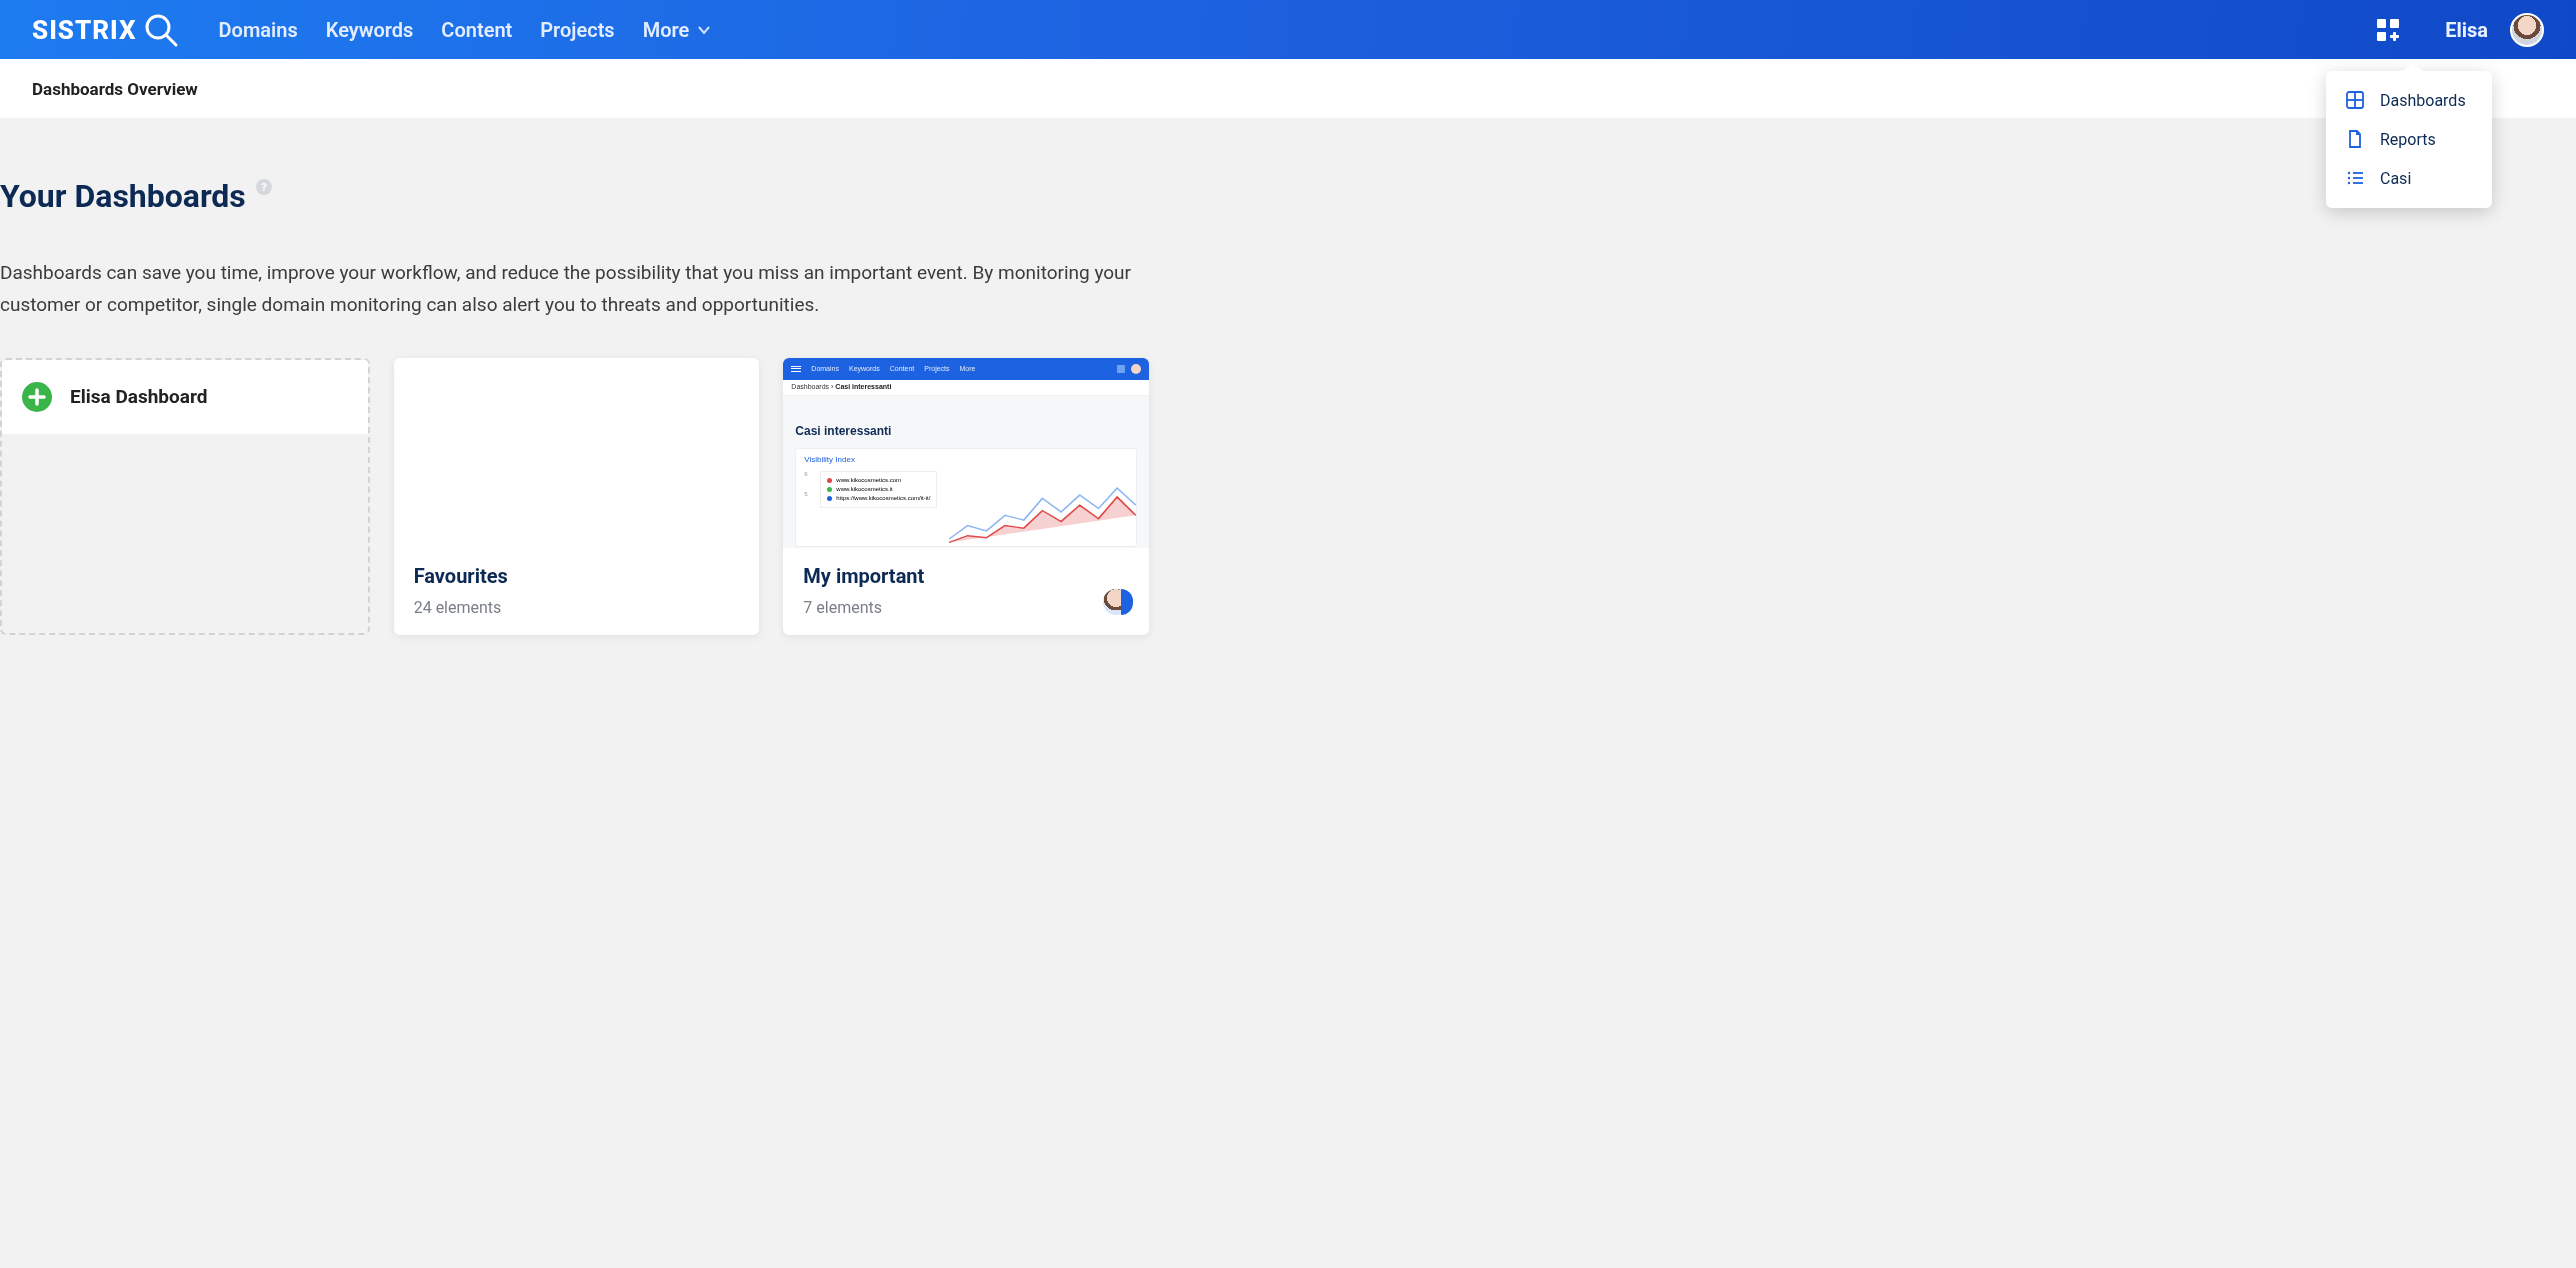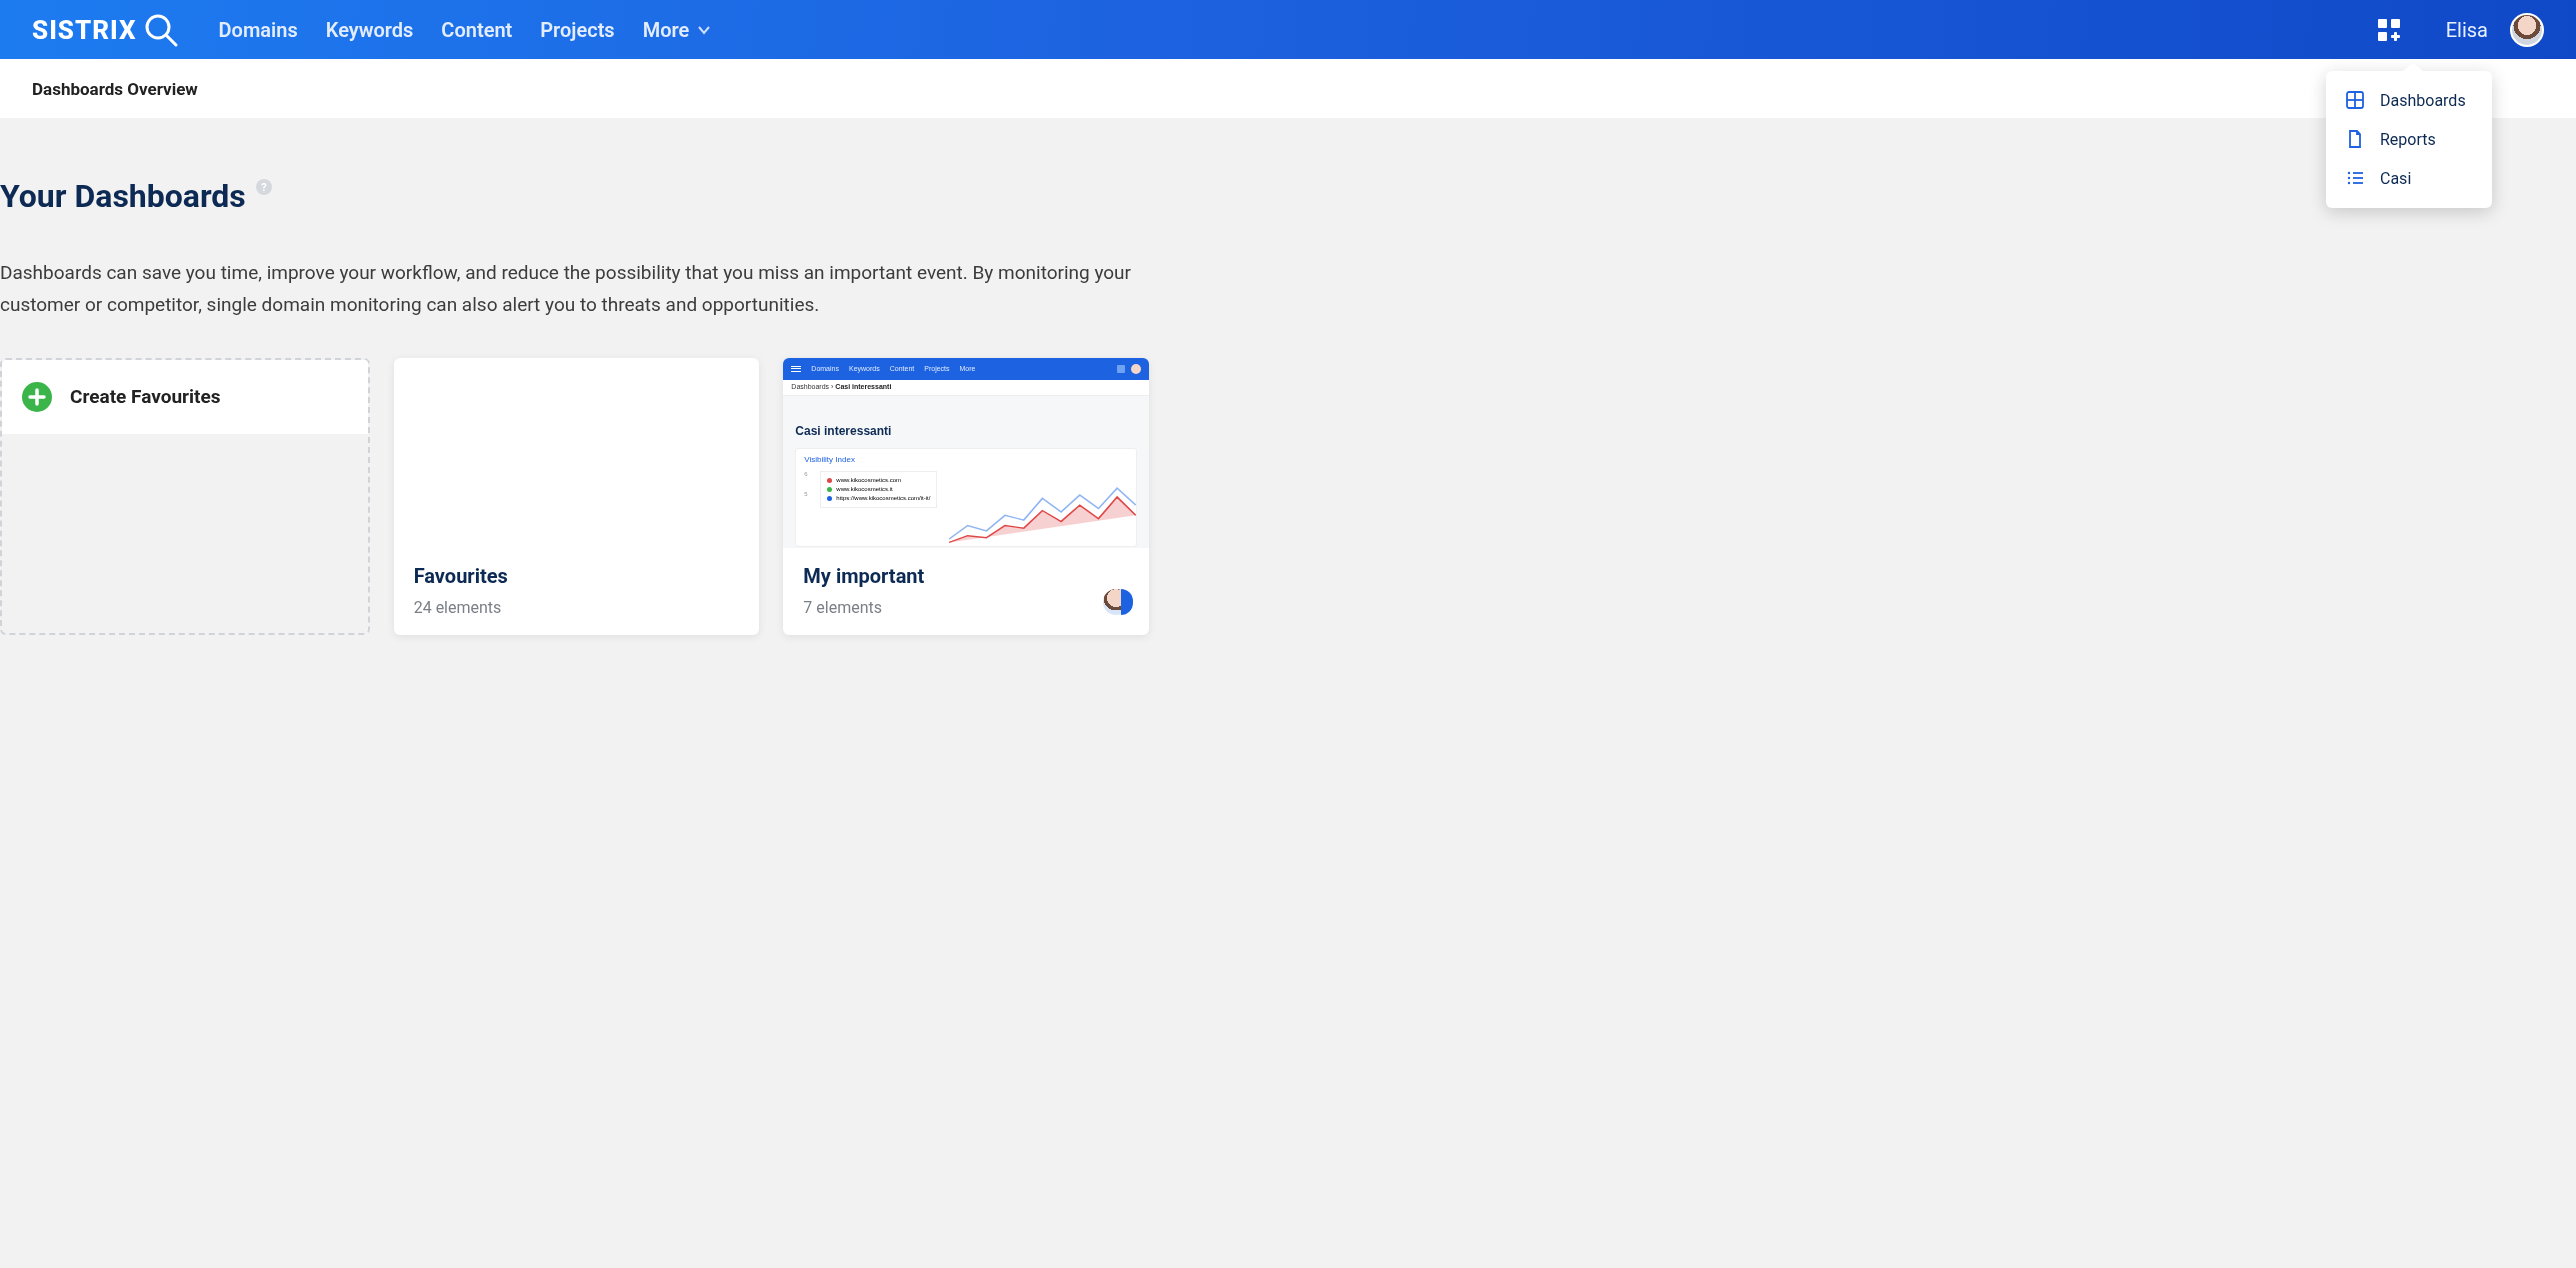--- a/index.html
+++ b/index.html
@@ -20,21 +20,21 @@
   .logo-mag circle { fill: none; stroke: #fff; stroke-width: 3; }
   .logo-mag line   { stroke: #fff; stroke-width: 3; stroke-linecap: round; }
   .nav { display: flex; gap: 28px; align-items: center; }
   .nav-item { color: #e3edff; font-size: 20px; font-weight: 600; cursor: pointer; display: flex; align-items: center; gap: 8px; }
   .chevron-down { width: 14px; height: 14px; }
   .chevron-down polyline { fill: none; stroke: #cfe0ff; stroke-width: 2; }
   .topbar-right { margin-left: auto; display: flex; align-items: center; gap: 22px; position: relative; }
   .apps-icon { width: 22px; height: 22px; cursor: pointer; }
   .apps-icon rect { fill: #fff; }
   .apps-icon .plus { fill: #fff; }
-  .username { color: #e8f1ff; font-size: 20px; font-weight: 400; cursor: pointer; margin-left: 24px; }
+  .username { color: #e8f1ff; font-size: 20px; font-weight: 700; cursor: pointer; margin-left: 24px; }
   .avatar {
     width: 34px; height: 34px; border-radius: 50%;
     background: radial-gradient(circle at 50% 35%, #f4d6c8 0 38%, #6b4a3a 38% 55%, #cfd6e0 55% 100%);
     border: 2px solid #fff; cursor: pointer;
   }
   
   .dropdown {
     position: absolute;
     top: 58px; right: 52px;
     width: 166px;
@@ -217,21 +217,21 @@
 
     <div class="cards">
 
       <div class="card create-card">
         <div class="create-bottom">
           <svg class="plus-circle" viewBox="0 0 30 30">
             <circle cx="15" cy="15" r="15"></circle>
               <line x1="15" y1="8" x2="15" y2="22"></line>
               <line x1="8" y1="15" x2="22" y2="15"></line>
           </svg>
-          <span>Create Favourites</span>
+          <span>Elisa Dashboard</span>
         </div>
       </div>
 
       <div class="card">
         <div class="card-preview"></div>
         <div class="card-footer">
           <div class="card-title">Favourites</div>
           <div class="card-sub">24 elements</div>
         </div>
       </div>

